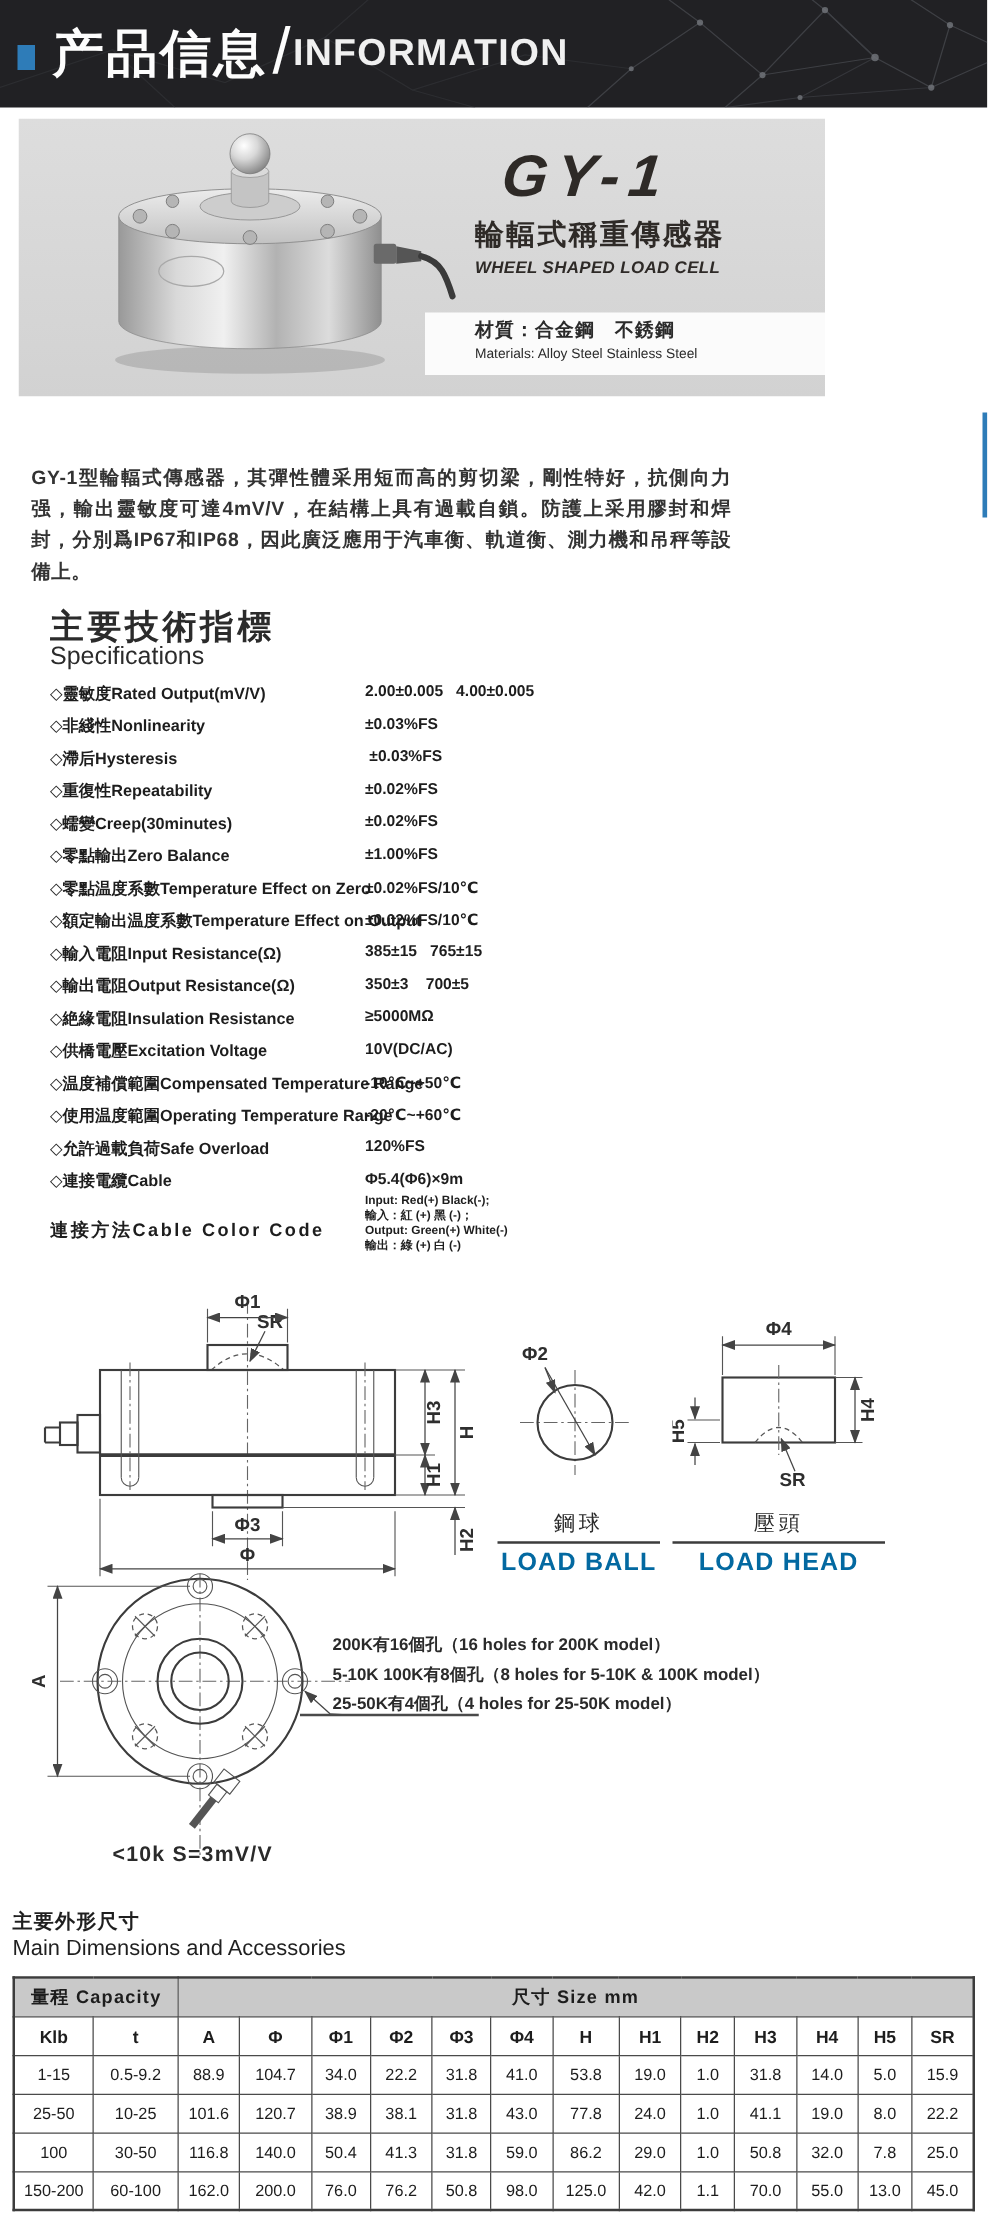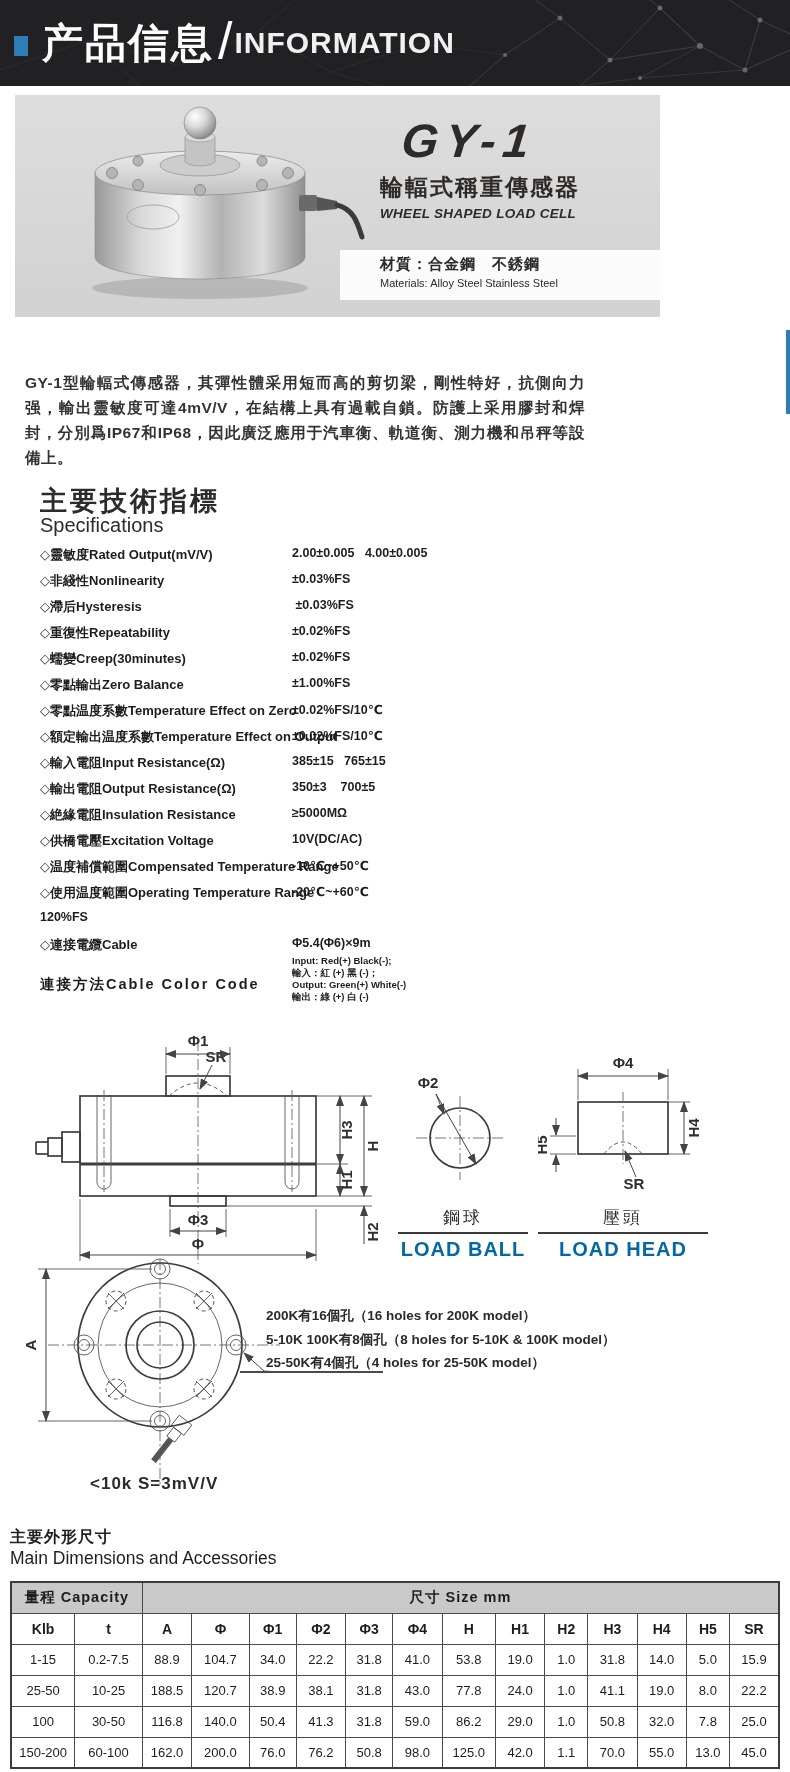--- a/index.html
+++ b/index.html
@@ -230,20 +230,21 @@
       <span class="spec-label">◇温度補償範圍Compensated Temperature Range</span>
       <span class="spec-value">-10℃~+50℃</span>
     </div>
 
     <div class="spec-row">
       <span class="spec-label">◇使用温度範圍Operating Temperature Range</span>
       <span class="spec-value">-20℃~+60℃</span>
     </div>
 
     <div class="spec-row">
+      <span class="spec-label">◇允許過載負荷Safe Overload</span>
       <span class="spec-value">120%FS</span>
     </div>
 
     <div class="spec-row">
       <span class="spec-label">◇連接電纜Cable</span>
       <span class="spec-value">Φ5.4(Φ6)×9m</span>
     </div>
   </div>
 
   <div id="cable-code">
@@ -470,39 +471,39 @@
             <th>H2</th>
             <th>H3</th>
             <th>H4</th>
             <th>H5</th>
             <th>SR</th>
           </tr>
       </thead>
       <tbody>
           <tr>
             <td>1-15</td>
-            <td>0.2-7.5</td>
+            <td>0.5-9.2</td>
             <td>88.9</td>
             <td>104.7</td>
             <td>34.0</td>
             <td>22.2</td>
             <td>31.8</td>
             <td>41.0</td>
             <td>53.8</td>
             <td>19.0</td>
             <td>1.0</td>
             <td>31.8</td>
             <td>14.0</td>
             <td>5.0</td>
             <td>15.9</td>
           </tr>
           <tr>
             <td>25-50</td>
             <td>10-25</td>
-            <td>188.5</td>
+            <td>101.6</td>
             <td>120.7</td>
             <td>38.9</td>
             <td>38.1</td>
             <td>31.8</td>
             <td>43.0</td>
             <td>77.8</td>
             <td>24.0</td>
             <td>1.0</td>
             <td>41.1</td>
             <td>19.0</td>

